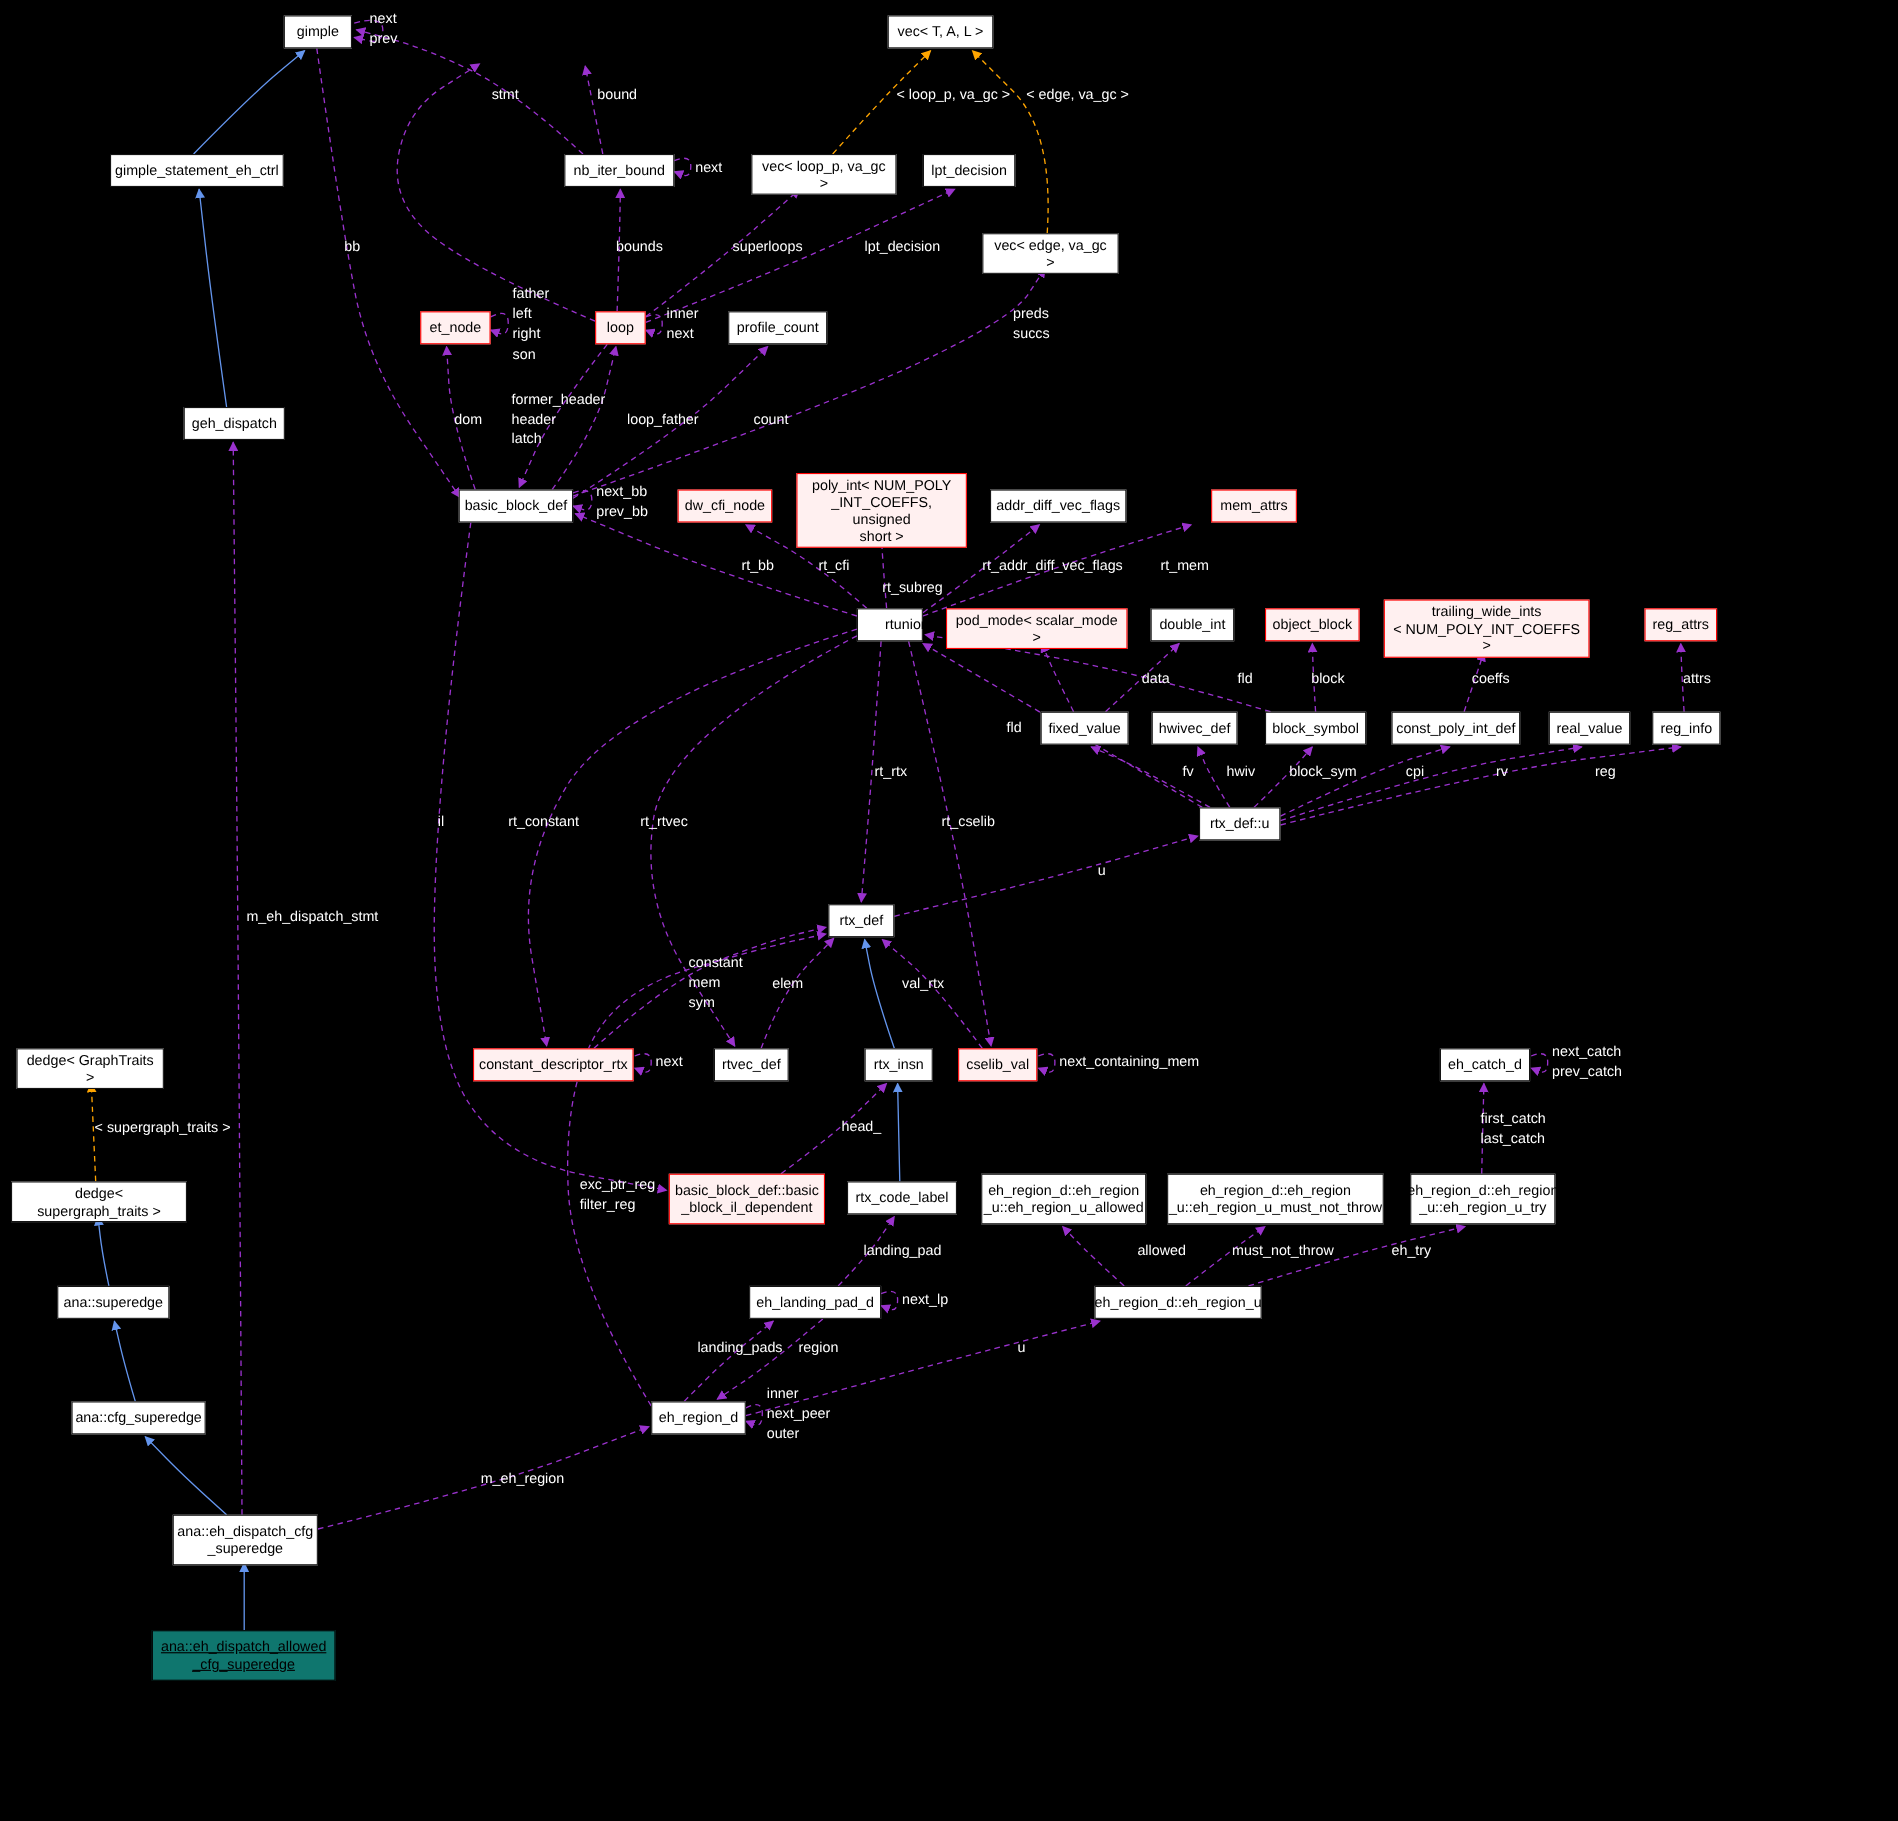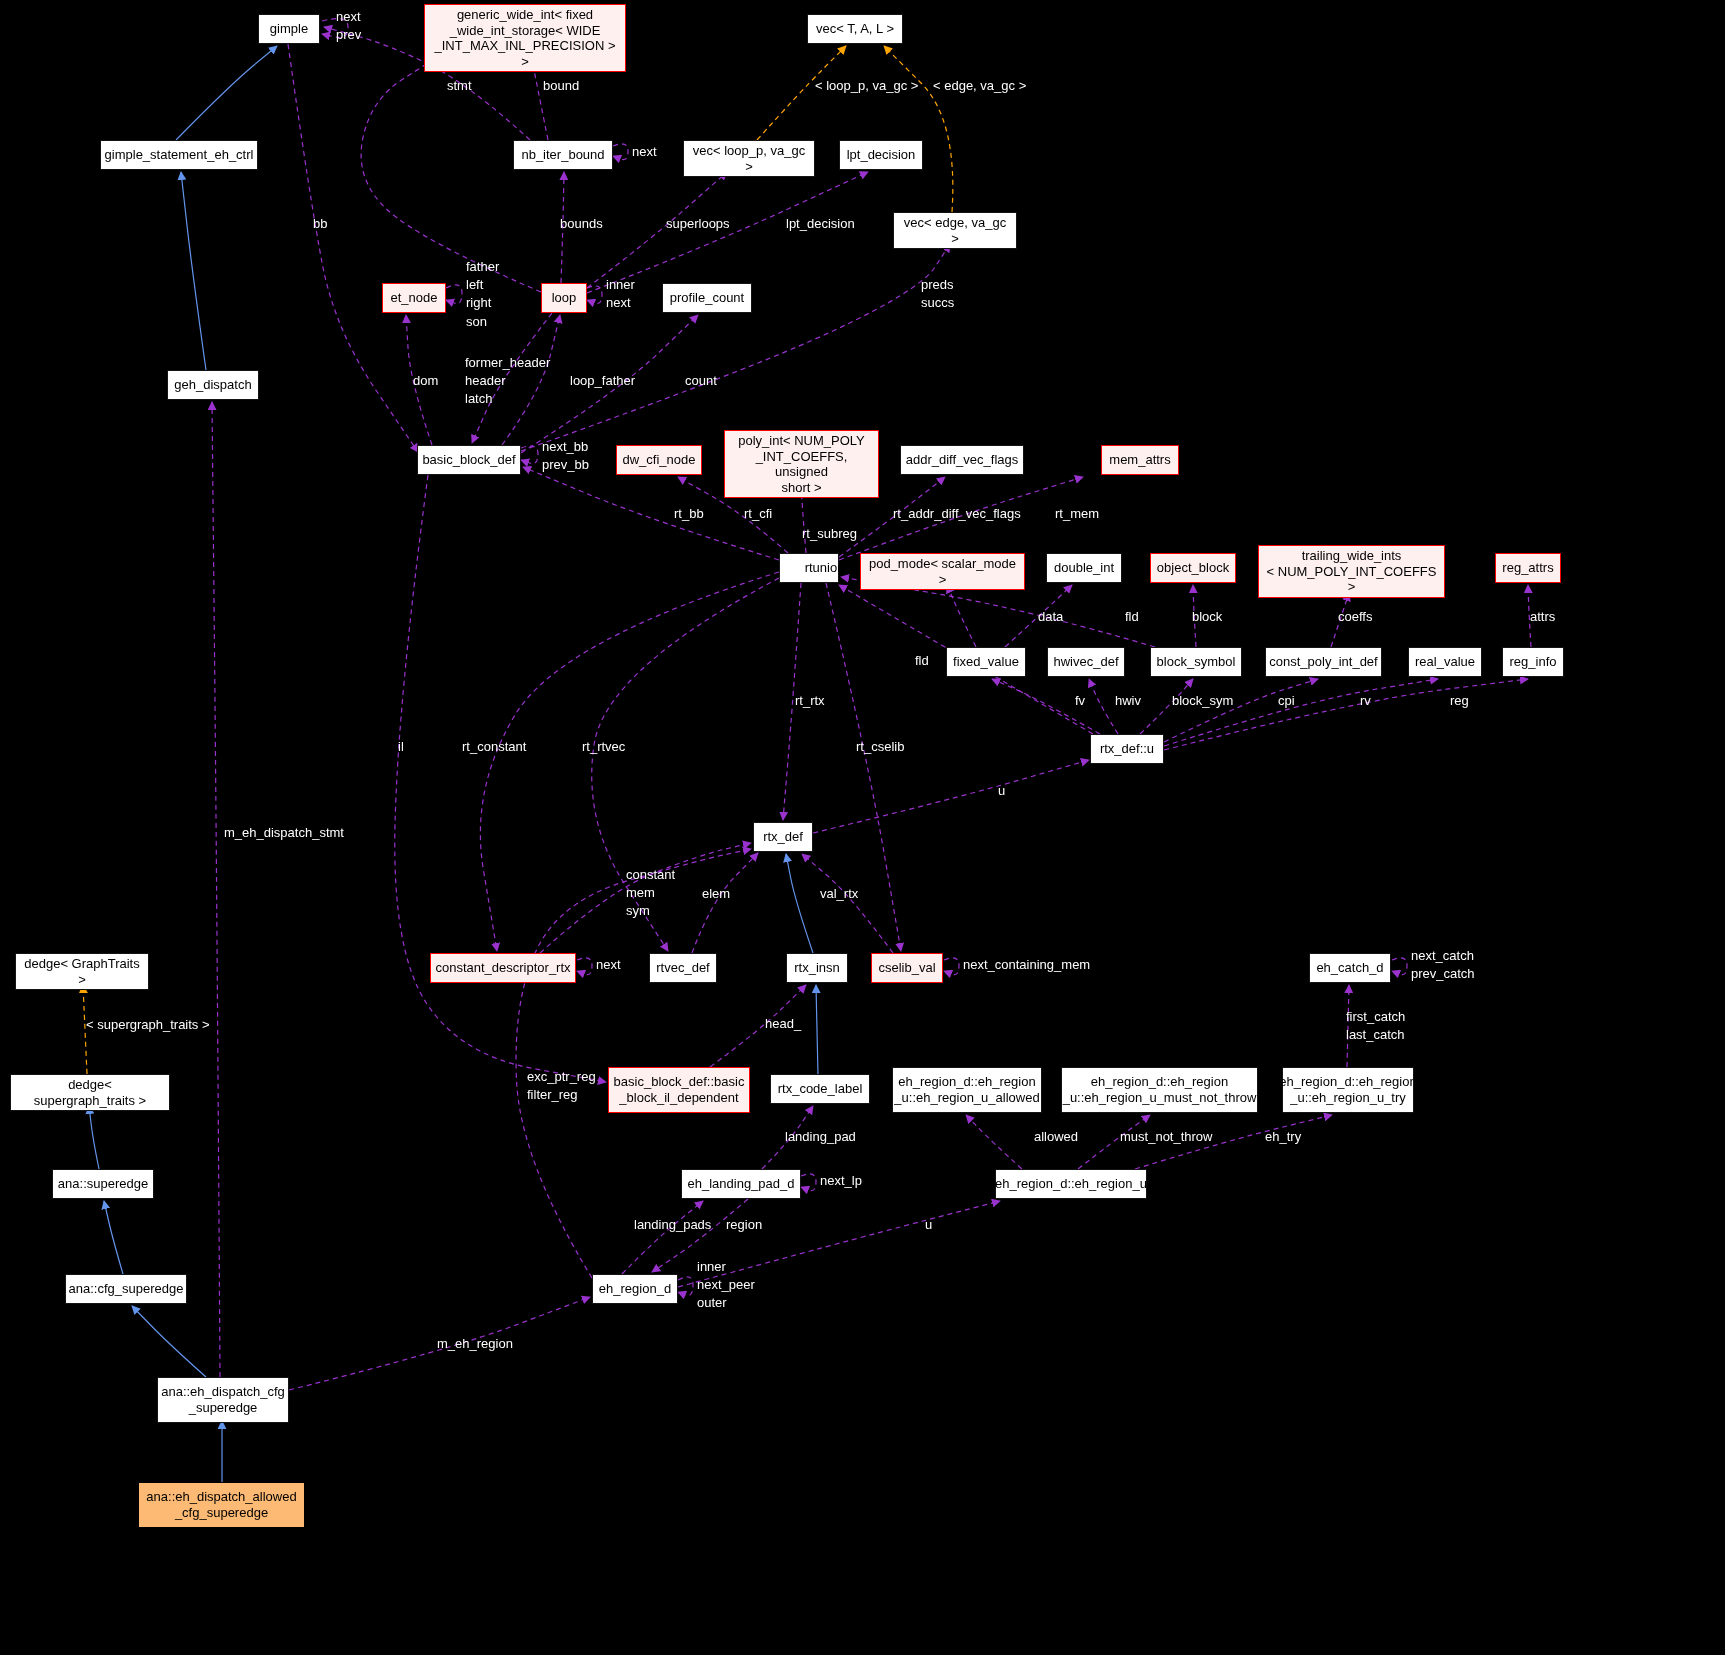--- a/index.html
+++ b/index.html
@@ -8,21 +8,21 @@
   #edges{position:absolute;left:0;top:0;}
   .edge{fill:none;stroke-width:1.2;}
   .edge--use{stroke:#9a32cd;stroke-dasharray:5 4;}
   .edge--inherit{stroke:#6495ed;}
   .edge--template{stroke:#ffa500;stroke-dasharray:5 4;}
   .node{position:absolute;display:flex;align-items:center;justify-content:center;
         text-align:center;background:#fff;border:1px solid #141414;color:#000;
         font-size:13px;line-height:1.2;white-space:pre-line;padding:2px 5px;
         box-sizing:border-box;cursor:pointer;}
   .node--red{background:#fff0f0;border-color:#ff0000;}
-  .node--gray{background:#fdba74;border-color:#000;}
+  .node--gray{background:#0f766e;border-color:#000;text-decoration:underline;}
   .edge-label{position:absolute;color:#fff;font-size:13px;line-height:1.4;white-space:pre;}
 </style>
 </head>
 <body>
 
 <div id="stage" style="width: 1725px; height: 1655px; background: rgb(0, 0, 0);">
     <svg id="edges" width="1725" height="1655">
       <defs>
         <marker id="arr-use" viewBox="0 0 10 10" refX="9" refY="5" markerWidth="7.5" markerHeight="7.5" orient="auto">
           <path d="M0,0 L10,5 L0,10 z" fill="#9a32cd"></path>
@@ -180,23 +180,20 @@
     <div class="edge-label" style="left: 925px; top: 1216px;">u</div>
     <div class="edge-label" style="left: 697px; top: 1258px;">inner
 next_peer
 outer</div>
     <div class="edge-label" style="left: 437px; top: 1335px;">m_eh_region</div>
     <div class="edge-label" style="left: 224px; top: 824px;">m_eh_dispatch_stmt</div>
     <div class="edge-label" style="left: 815px; top: 77px;">&lt; loop_p, va_gc &gt;</div>
     <div class="edge-label" style="left: 933px; top: 77px;">&lt; edge, va_gc &gt;</div>
     <div class="edge-label" style="left: 86px; top: 1016px;">&lt; supergraph_traits &gt;</div>
     <div class="node" style="left: 258px; top: 14px; width: 62px; min-height: 30px;">gimple</div>
-    <div class="node node--red" style="left: 424px; top: 4px; width: 202px; min-height: 52px;">generic_wide_int&lt; fixed
-_wide_int_storage&lt; WIDE
-_INT_MAX_INL_PRECISION &gt; &gt;</div>
     <div class="node" style="left: 807px; top: 14px; width: 96px; min-height: 30px;">vec&lt; T, A, L &gt;</div>
     <div class="node" style="left: 100px; top: 140px; width: 158px; min-height: 30px;">gimple_statement_eh_ctrl</div>
     <div class="node" style="left: 513px; top: 140px; width: 100px; min-height: 30px;">nb_iter_bound</div>
     <div class="node" style="left: 683px; top: 140px; width: 132px; min-height: 30px;">vec&lt; loop_p, va_gc &gt;</div>
     <div class="node" style="left: 839px; top: 140px; width: 84px; min-height: 30px;">lpt_decision</div>
     <div class="node" style="left: 893px; top: 212px; width: 124px; min-height: 30px;">vec&lt; edge, va_gc &gt;</div>
     <div class="node node--red" style="left: 382px; top: 283px; width: 64px; min-height: 30px;">et_node</div>
     <div class="node node--red" style="left: 541px; top: 283px; width: 46px; min-height: 30px;">loop</div>
     <div class="node" style="left: 662px; top: 283px; width: 90px; min-height: 30px;">profile_count</div>
     <div class="node" style="left: 167px; top: 370px; width: 92px; min-height: 30px;">geh_dispatch</div>

